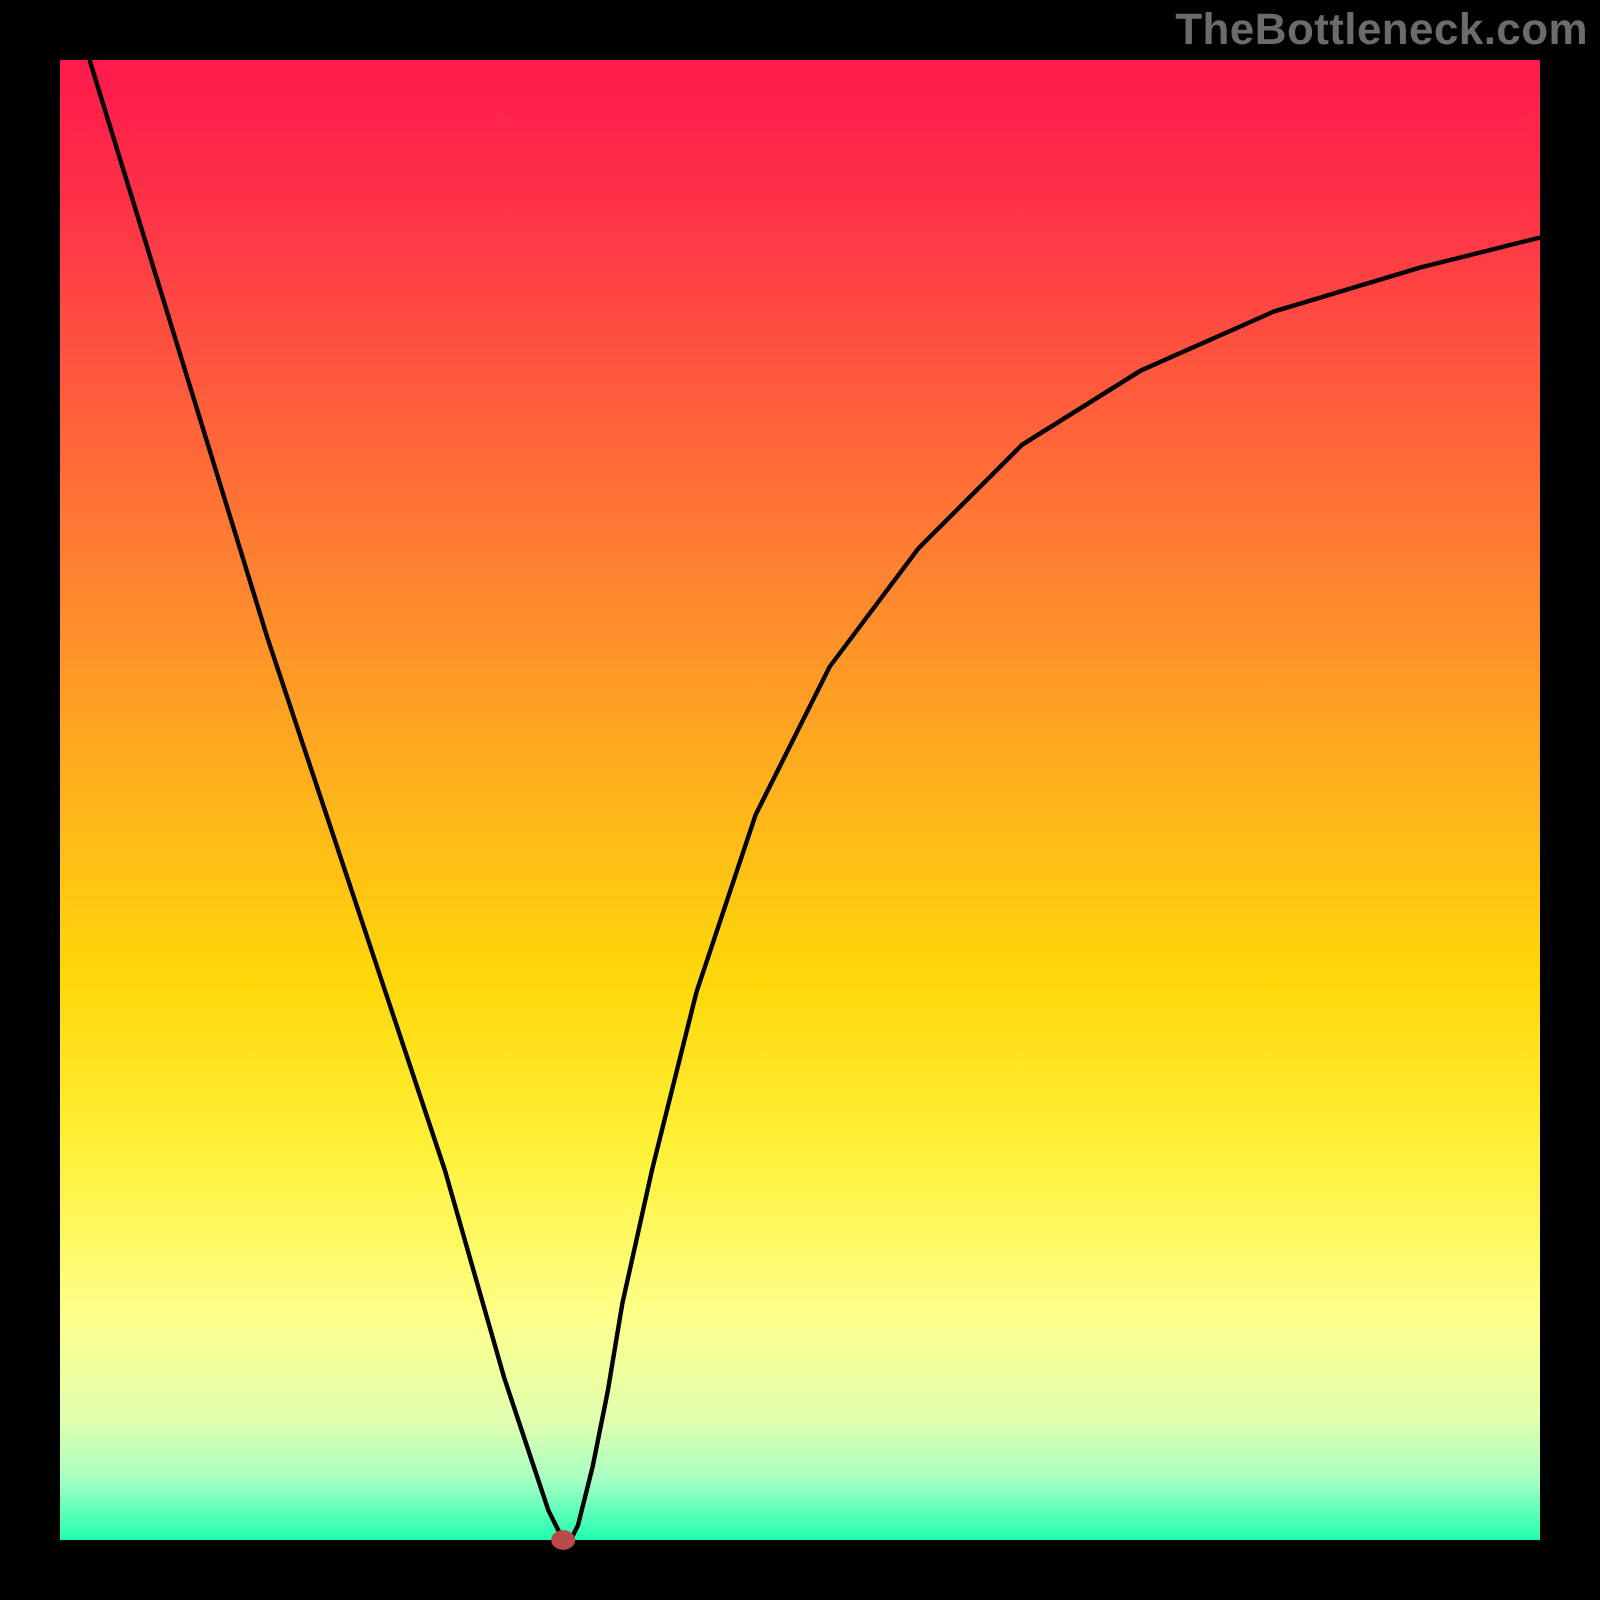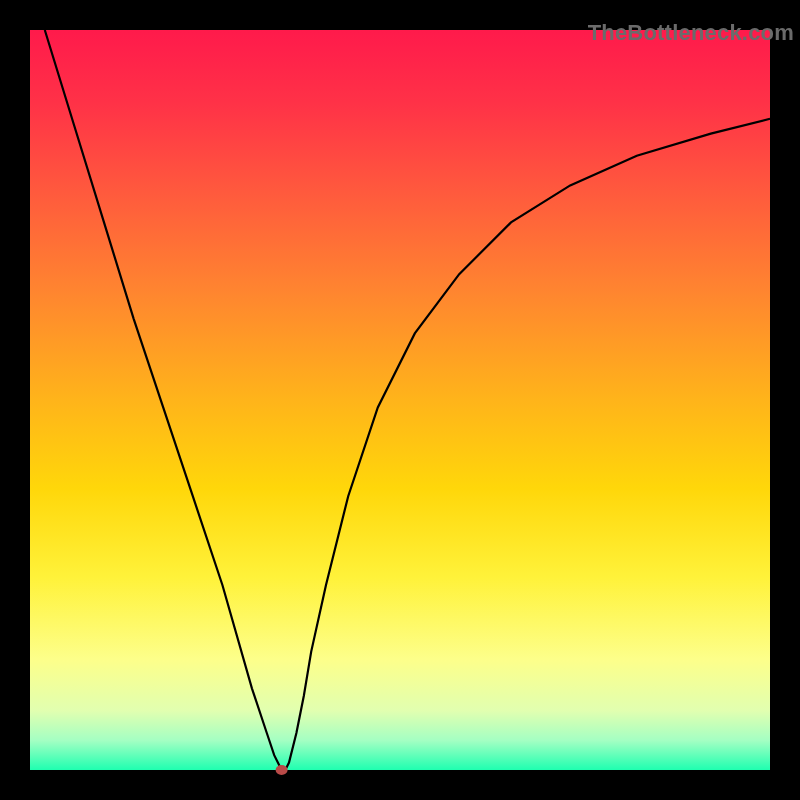--- a/index.html
+++ b/index.html
@@ -10,21 +10,21 @@
     overflow: hidden;
     background: #000;
   }
   .chart-container {
     position: relative;
     width: 800px;
     height: 800px;
   }
   .watermark {
     position: absolute;
-    top: 20px;
+    top: 2px;
     right: 6px;
     font-family: Arial, Helvetica, sans-serif;
     font-size: 22px;
     font-weight: 600;
     color: #6b6b6b;
     letter-spacing: 0.2px;
   }
   svg.plot {
     position: absolute;
     left: 0;

